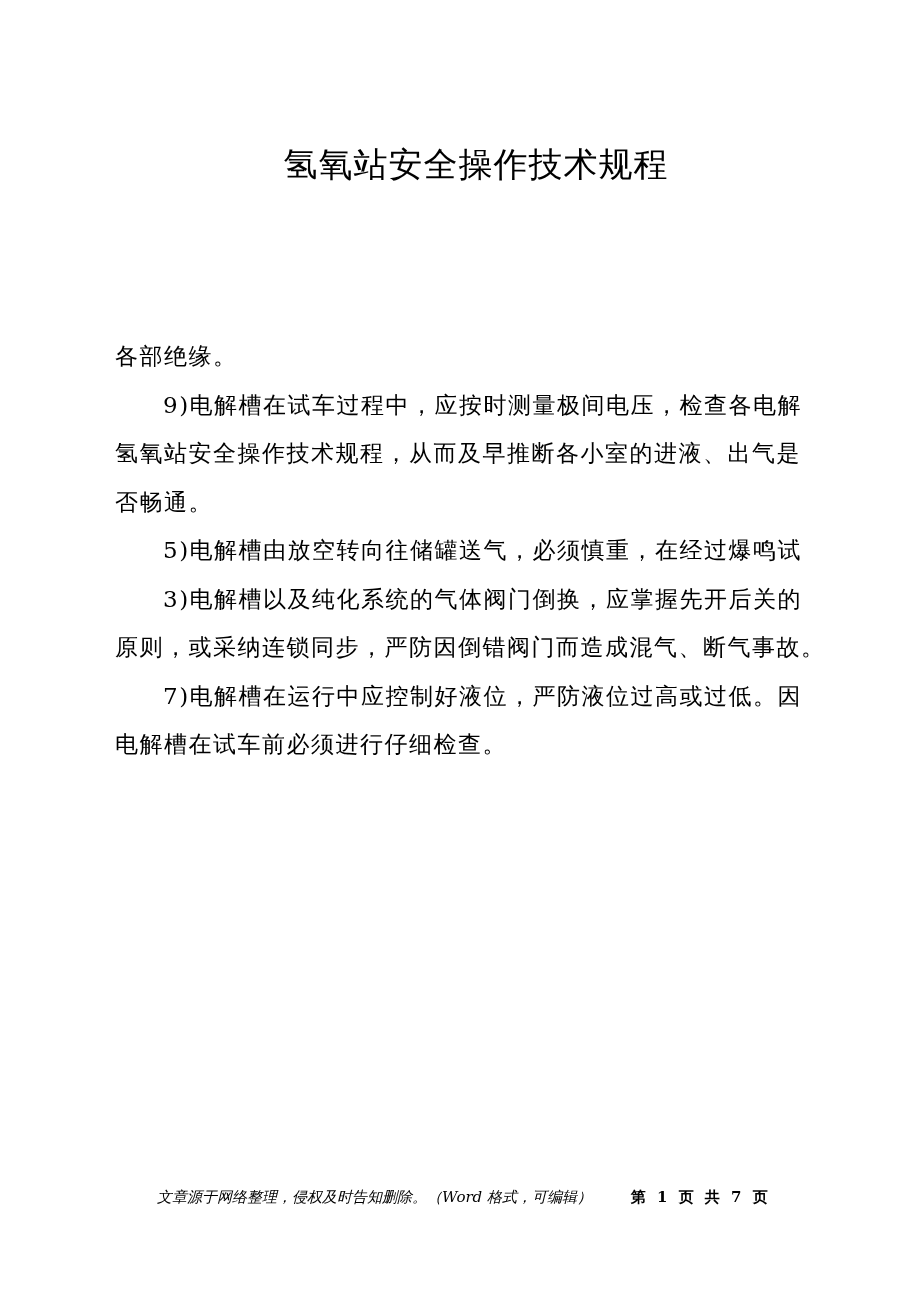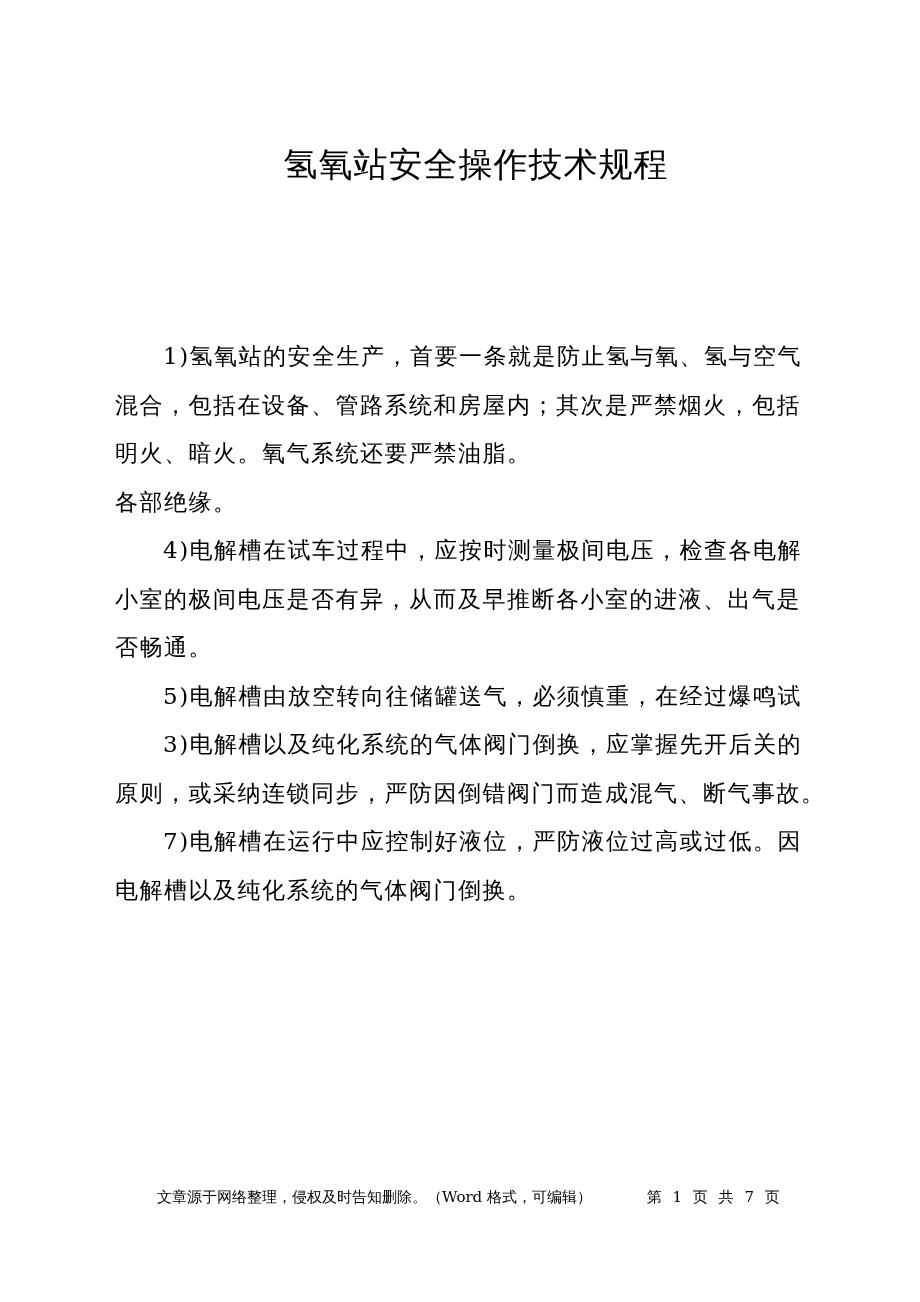--- a/index.html
+++ b/index.html
@@ -56,58 +56,54 @@
       position: absolute;
       top: 1186px;
       left: 157px;
       width: 620px;
       font-size: 15px;
       line-height: 22px;
       white-space: nowrap;
     }
     .footer .notice {
       display: inline-block;
+      font-style: italic;
     }
     .footer .pager {
       display: inline-block;
-      margin-left: 50px;
-      font-weight: normal;
+      margin-left: 34px;
+      font-weight: bold;
       letter-spacing: 3px;
     }
   </style>
 </head>
 <body>
 
 <div class="page">
   <h1 class="title">氢氧站安全操作技术规程</h1>
 
   <div class="body">
     <p class="para">
-      <span class="line first">1)氢氧站的安全生产，首要一条就是防止氢与氧、氢与空气</span>
-      <span class="line">混合，包括在设备、管路系统和房屋内；其次是严禁烟火，包括</span>
-      <span class="line">明火、暗火。氧气系统还要严禁油脂。</span>
-    </p>
-    <p class="para">
       <span class="line">各部绝缘。</span>
     </p>
     <p class="para">
-      <span class="line first">4)电解槽在试车过程中，应按时测量极间电压，检查各电解</span>
-      <span class="line">小室的极间电压是否有异，从而及早推断各小室的进液、出气是</span>
+      <span class="line first">9)电解槽在试车过程中，应按时测量极间电压，检查各电解</span>
+      <span class="line">氢氧站安全操作技术规程，从而及早推断各小室的进液、出气是</span>
       <span class="line">否畅通。</span>
     </p>
     <p class="para">
       <span class="line first">5)电解槽由放空转向往储罐送气，必须慎重，在经过爆鸣试</span>
     </p>
     <p class="para">
       <span class="line first">3)电解槽以及纯化系统的气体阀门倒换，应掌握先开后关的</span>
       <span class="line">原则，或采纳连锁同步，严防因倒错阀门而造成混气、断气事故。</span>
     </p>
     <p class="para">
       <span class="line first">7)电解槽在运行中应控制好液位，严防液位过高或过低。因</span>
-      <span class="line">电解槽以及纯化系统的气体阀门倒换。</span>
+      <span class="line">电解槽在试车前必须进行仔细检查。</span>
     </p>
   </div>
 
   <div class="footer">
     <span class="notice">文章源于网络整理，侵权及时告知删除。（Word 格式，可编辑）</span>
     <span class="pager">第 1 页 共 7 页</span>
   </div>
 </div>
 
 </body></html>

